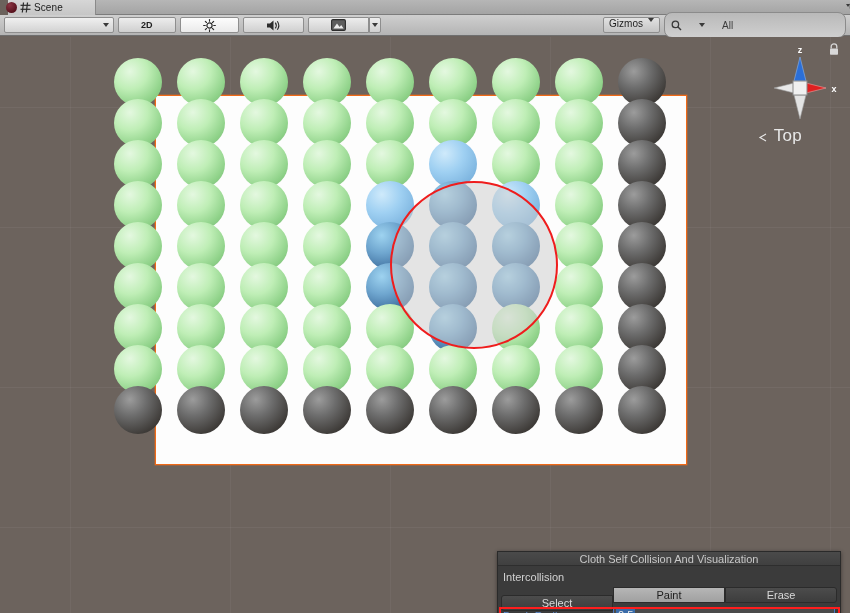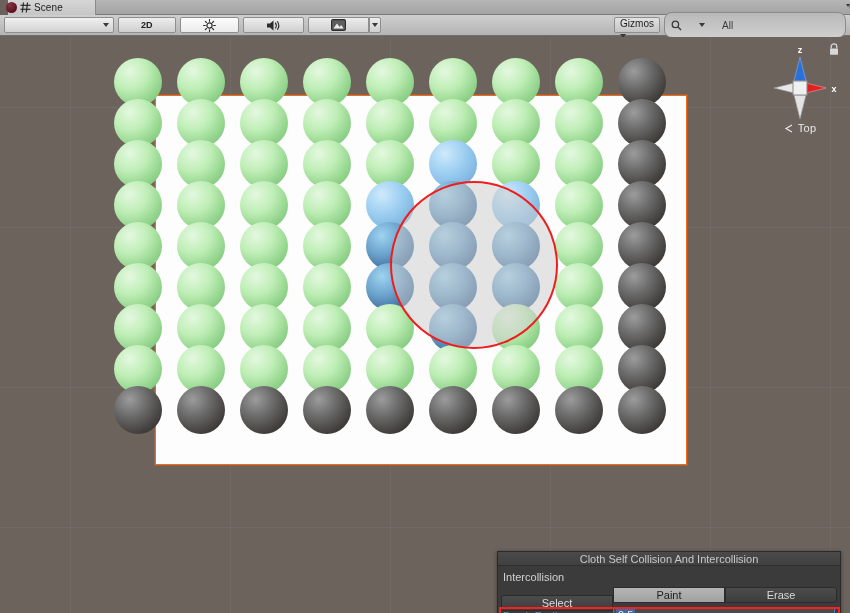--- a/index.html
+++ b/index.html
@@ -62,21 +62,21 @@
   .tb-btn.last { border-radius: 0 2px 2px 0; }
   .tb-btn.single { border-radius: 2px; }
   .tb-btn.on { background: linear-gradient(#fdfdfd, #eaeaea); }
   .tb-btn.narrow { min-width: 12px; padding: 0 2px; }
   .tb-spacer { flex: 1 1 auto; }
   .gizmos-btn {
     height: 16px; padding: 0 5px;
     background: linear-gradient(#e2e2e2, #c4c4c4);
     border: 1px solid #8e8e8e; border-radius: 2px;
     display: flex; gap: 5px;
-    font-size: 10px; color: #1c1c1c; flex-direction: column;
+    font-size: 10px; color: #1c1c1c;
   }
   .search-field {
     height: 15px; width: 182px; border-radius: 8px;
     background: linear-gradient(#b9b9b9, #cfcfcf);
     border: 1px solid #8b8b8b;
     display: flex; align-items: center; padding: 12px 6px; gap: 17px;
   }
   .search-text { font-size: 10px; color: #3b3b3b; }
   .caret { width: 0; height: 0; border-left: 3px solid transparent;
            border-right: 3px solid transparent; border-top: 4px solid #3a3a3a; }
@@ -106,22 +106,22 @@
 
   .brush-circle {
     position: absolute; border-radius: 50%;
     background: rgba(205,205,205,.52);
     border: 2px solid #ef1d1d;
   }
 
   
   .gizmo { position: absolute; right: 8px; top: 4px; width: 84px; height: 105px; }
   .gizmo-label {
-    position: absolute; left: 0; right: 0; bottom: 12px;
-    text-align: center; font-size: 11px; color: #e8e8e8;
+    position: absolute; left: 0; right: 0; bottom: 0;
+    font-size: 17px; color: #e8e8e8;
     letter-spacing: .3px;
   }
   .lock-icon { position: absolute; right: 2px; top: 2px; width: 12px; height: 13px; }
 
   
   .cloth-panel {
     position: absolute; left: 497px; top: 514px; width: 344px; height: 93px;
     background: #3b3b3b;
     border: 1px solid #2a2a2a;
     box-shadow: 0 1px 4px rgba(0,0,0,.45);
@@ -385,21 +385,21 @@
       </svg>
       <div class="gizmo-label">
         <svg width="11" height="9" viewBox="0 0 11 9" style="vertical-align:-1px">
           <polyline points="8,1 2,4.5 8,8" fill="none" stroke="#e8e8e8" stroke-width="1.2"></polyline>
         </svg>
         <span>Top</span>
       </div>
     </div>
 
     <div class="cloth-panel">
-      <div class="panel-title">Cloth Self Collision And Intercollision</div>
+      <div class="panel-title">Cloth Self Collision And Visualization</div>
 
       <div class="row row-vis">
         <span class="vis-label">Intercollision</span>
       </div>
 
       <div class="seg-row">
         <div class="seg first">Select</div>
         <div class="seg active">Paint</div>
         <div class="seg last">Erase</div>
       </div>

